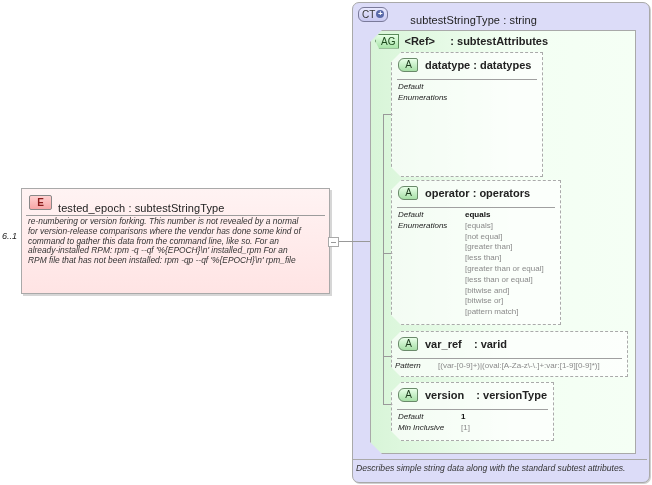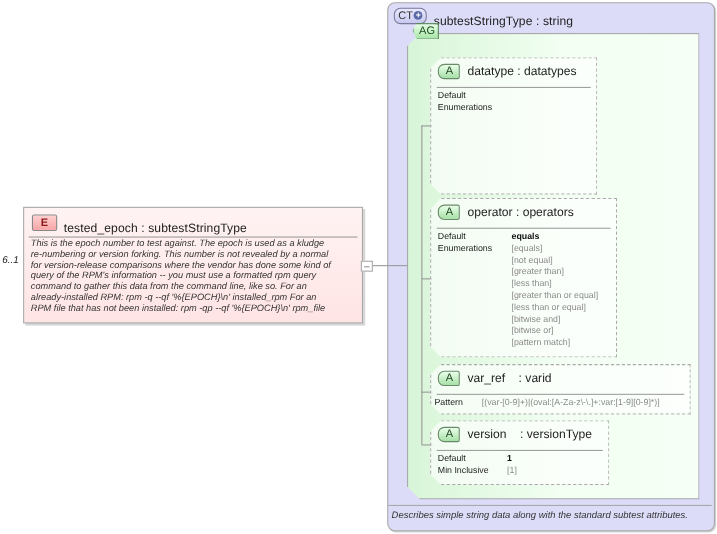--- a/index.html
+++ b/index.html
@@ -43,82 +43,80 @@
   .hline { height:1px; background:#999; }
   .vline { width:1px; background:#999; }
 
   
   .ct {
     left:352px; top:2px; width:296px; height:479px;
     border:1px solid #a9a9a9; border-radius:7px;
     background:#dcdcf8;
     box-shadow:1px 1px 0 #cfcfcf;
   }
-  .ct-hdr { left:358px; top:6px; height:16px; display:flex; align-items:center; }
+  .ct-hdr { left:358px; top:6px; height:16px; display:flex; align-items:center;gap:16px; }
   .badge-ct {
     background:linear-gradient(#e9e9ff,#c8c8f0); border-radius:6px; font-size:10px; color:#333;
     padding:0 3px; display:inline-flex; align-items:center; height:13px; border:1px solid #7a7a9a;
   }
   .badge-ct .plus {
     display:inline-block; width:8px; height:8px; border-radius:50%; background:#5a6aa8;
     color:#fff; font-size:8px; line-height:8px; text-align:center; margin-left:1px; font-weight:bold;
   }
   .ct-foot-sep { left:353px; top:459px; width:294px; height:1px; background:#a9a9a9; }
   .ct-foot { left:356px; top:463px; width:290px; font-size:8.6px; font-style:italic; color:#333; white-space:nowrap; }
 
   
   .ag {
     left:370px; top:30px; width:264px; height:422px;
     border:1px solid #a9a9a9;
     background:linear-gradient(to right, #d8f5d8 0%, #f3fff3 55%, #f5fff5 100%);
     box-shadow:2px 2px 0 #bdbdbd;
     clip-path:polygon(12px 0, 100% 0, 100% 100%, 12px 100%, 0 calc(100% - 12px), 0 12px);
   }
-  .ag-hdr { left:375px; top:20px; height:16px; display:flex; align-items:center; }
+  .ag-hdr { left:375px; top:33px; height:16px; display:flex; align-items:center; }
   .badge-ag {
     background:linear-gradient(#e6ffe6,#a8e4a8); border:1px solid #5a8a5a; font-size:10px; color:#1c4a1c;
     padding:0 3px 0 5px; height:13px; line-height:13px;
     clip-path:polygon(4px 0,100% 0,100% 100%,4px 100%,0 50%);
   }
   .ag-title { font-size:11px; color:#222; font-weight:bold; white-space:pre; }
 
   
   .attr {
     border:1px dashed #aaaaaa; background:rgba(255,255,255,0.65);
     clip-path:polygon(10px 0,100% 0,100% 100%,10px 100%,0 calc(100% - 10px),0 10px);
   }
   .attr-hdr { display:flex; align-items:center; height:16px; }
   .badge-a {
     display:inline-block; background:linear-gradient(#e8ffe8,#a7e0a7); border:1px solid #6a8a6a;
     font-size:10px; color:#1c3a1c; width:17px; text-align:center; height:12px; line-height:12px;
     border-radius:6px 2px 2px 6px; margin-right:7px; padding-left:1px;
   }
-  .attr-title { font-size:11px; font-weight:normal; color:#222; white-space:pre; }
+  .attr-title { font-size:11px; font-weight:bold; color:#222; white-space:pre; }
   .attr-sep { position:absolute; height:1px; background:#a0a0a0; }
   .props { position:absolute; font-size:8px; line-height:10.8px; }
-  .plabel { color:#222; }
+  .plabel { font-style:italic; color:#222; }
   .pdefault { font-weight:bold; color:#111; }
   .penum { color:#8a8a8a; }
 </style>
 </head>
 <body>
 
 <div class="abs mult">6..1</div>
 
 <div class="abs elem">
   <div class="hdr">
     <span class="badge badge-e">E</span>
     <span class="title">tested_epoch : subtestStringType</span>
   </div>
   <div class="sep"></div>
   <div class="doc">
-    <div>This is the epoch number to test against.  The epoch is used as a kludge</div>
     <div>re-numbering or version forking.  This number is not revealed by a normal</div>
     <div>for version-release comparisons where the vendor has done some kind of</div>
-    <div>query of the RPM's information -- you must use a formatted rpm query</div>
     <div>command to gather this data from the command line, like so.  For an</div>
     <div>already-installed RPM:  rpm -q --qf '%{EPOCH}\n' installed_rpm  For an</div>
     <div>RPM file that has not been installed:  rpm -qp --qf '%{EPOCH}\n' rpm_file</div>
   </div>
 </div>
 
 <div class="abs expand"></div>
 
 <div class="abs ct"></div>
 
@@ -128,20 +126,21 @@
   <span class="badge-ct">
       <span>CT</span>
       <span class="plus">+</span>
     </span>
   <span class="title" style="margin-left:6px;">subtestStringType : string</span>
 </div>
 
 <div class="abs ag"></div>
 <div class="abs ag-hdr">
   <span class="badge-ag">AG</span>
+  <span class="ag-title" style="margin-left:5px;">&lt;Ref&gt;     : subtestAttributes</span>
 </div>
 
 <div class="abs vline" style="left:383px; top:114px; height:290px;"></div>
 <div class="abs hline" style="left:383px; top:114px; width:10px;"></div>
 <div class="abs hline" style="left:383px; top:253px; width:10px;"></div>
 <div class="abs hline" style="left:383px; top:356px; width:10px;"></div>
 <div class="abs hline" style="left:383px; top:404px; width:10px;"></div>
 
 <div class="abs attr" style="left:391px; top:52px; width:150px; height:123px;">
   <div class="attr-hdr" style="position:absolute; left:6px; top:4px;">

